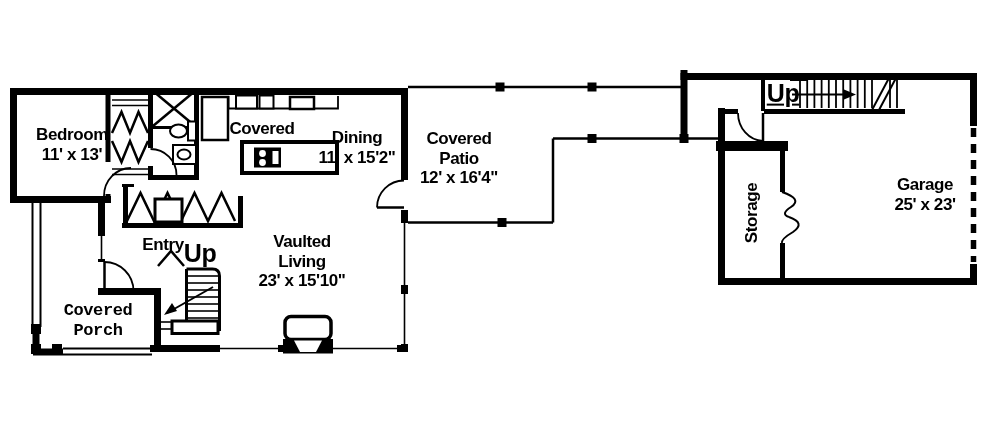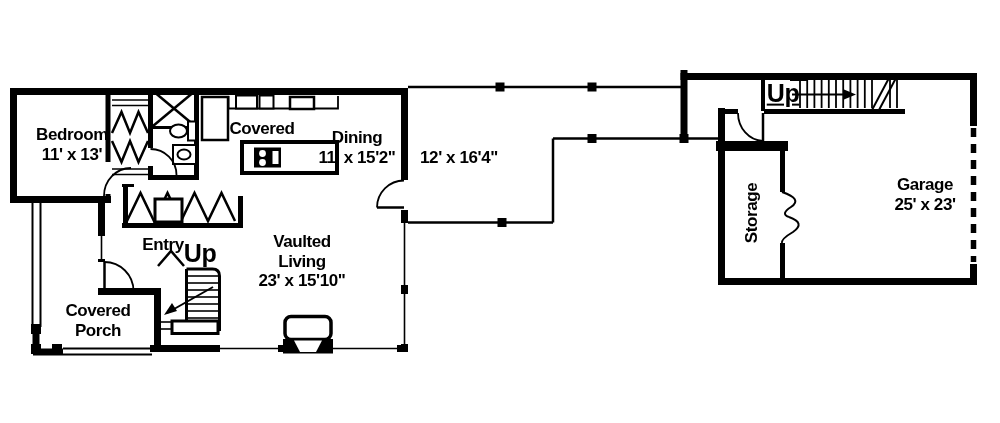--- a/index.html
+++ b/index.html
@@ -249,33 +249,34 @@
   <div class="label" style="left:262px;top:129px;">
     <span class="name nowrap">Covered</span>
   </div>
 
   <div class="label" style="left:357px;top:148px;">
     <span class="name nowrap">Dining</span>
     <span class="dims">11' x 15'2"</span>
   </div>
 
   <div class="label wrap92" style="left:459px;top:158px;">
+    <span class="name">Covered Patio</span>
     <span class="dims">12' x 16'4"</span>
   </div>
 
   <div class="label wrap92" style="left:302px;top:261px;">
     <span class="name">Vaulted Living</span>
     <span class="dims">23' x 15'10"</span>
   </div>
 
   <div class="label" style="left:133px;top:245px;margin-left:30px;">
     <span class="name nowrap">Entry</span>
   </div>
 
-  <div class="label wrap92" style="left:98px;top:321px;">
+  <div class="label wrap92" style="left:98px;top:321px;font-family:Liberation Mono, monospace;">
     <span class="name">Covered Porch</span>
   </div>
 
   <div class="label" style="left:881px;top:195px;margin-left:44px;">
     <span class="name nowrap">Garage</span>
     <span class="dims">25' x 23'</span>
   </div>
 
   <div class="label rot90" style="left:752px;top:213px;">
     <span class="name nowrap">Storage</span>

